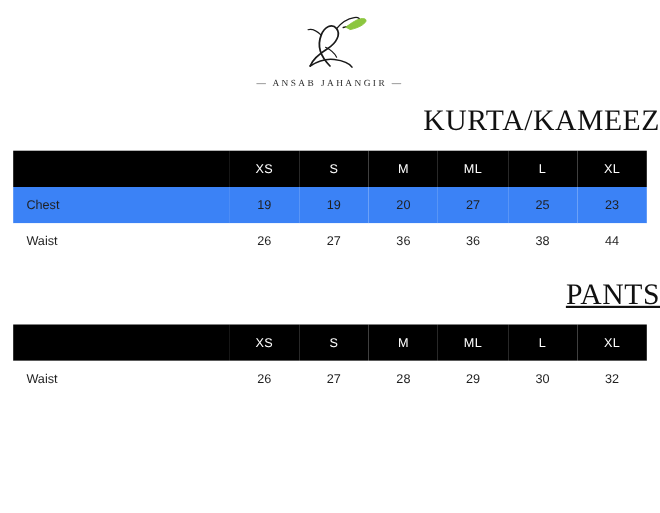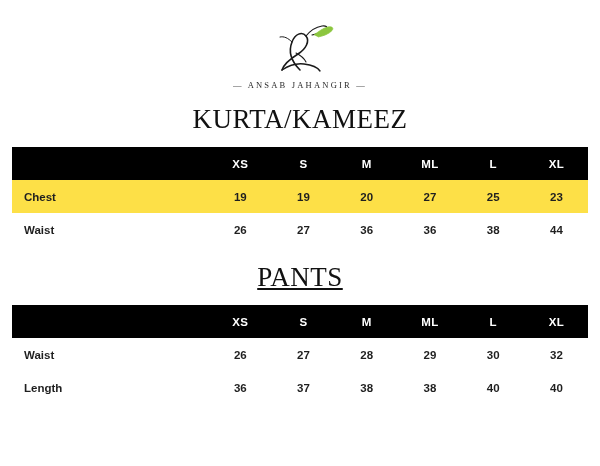--- a/index.html
+++ b/index.html
@@ -18,21 +18,21 @@
     width: 600px;
     height: 466px;
     position: relative;
     box-sizing: border-box;
   }
 
   
   .logo-block {
     width: 100%;
     text-align: center;
-    padding-top: 22px;
+    padding-top: 12px;
   }
   .logo-mark {
     position: relative;
     height: 56px;
     display: flex;
     align-items: center;
     justify-content: center;
   }
   .logo-mark svg { display: block; }
   .logo-wordmark {
@@ -42,21 +42,21 @@
     color: #2b2b2b;
     margin-top: 2px;
     white-space: nowrap;
   }
 
   
   .section-title {
     font-family: "Liberation Serif", serif;
     font-size: 27px;
     letter-spacing: 0.5px;
-    text-align: center;
+    text-align: right;
     color: #111111;
     margin: 0;
     padding: 14px 0 12px 0;
     font-weight: normal;
   }
   .section-title.pants {
     padding: 16px 0 12px 0;
     text-decoration: underline;
   }
 
@@ -67,21 +67,21 @@
     border-collapse: collapse;
     table-layout: fixed;
   }
   table.size-table th,
   table.size-table td {
     font-size: 11.5px;
     font-family: "Liberation Sans", sans-serif;
     padding: 0;
     height: 33px;
     vertical-align: middle;
-    font-weight: bold;
+    font-weight: normal;
   }
   thead tr {
     background: #000000;
   }
   thead th {
     color: #ffffff;
     text-align: center;
     font-weight: bold;
     font-size: 11.5px;
     letter-spacing: 0.3px;
@@ -94,21 +94,21 @@
   tbody td {
     text-align: center;
     color: #1f1f1f;
   }
   tbody td.rowlabel {
     text-align: left;
     padding-left: 12px;
     color: #1f1f1f;
   }
   tbody tr.alt {
-    background: #fde047;
+    background: #3b82f6;
   }
   tbody tr.plain {
     background: #ffffff;
   }
   
   col.c-label { width: 196px; }
   col.c-size  { width: 63px; }
 </style>
 </head>
 <body>
@@ -201,25 +201,16 @@
     <tbody>
       <tr class="plain">
         <td class="rowlabel">Waist</td>
         <td>26</td>
         <td>27</td>
         <td>28</td>
         <td>29</td>
         <td>30</td>
         <td>32</td>
       </tr>
-      <tr class="plain">
-        <td class="rowlabel">Length</td>
-        <td>36</td>
-        <td>37</td>
-        <td>38</td>
-        <td>38</td>
-        <td>40</td>
-        <td>40</td>
-      </tr>
     </tbody>
   </table>
 
 </div>
 
 </body></html>

